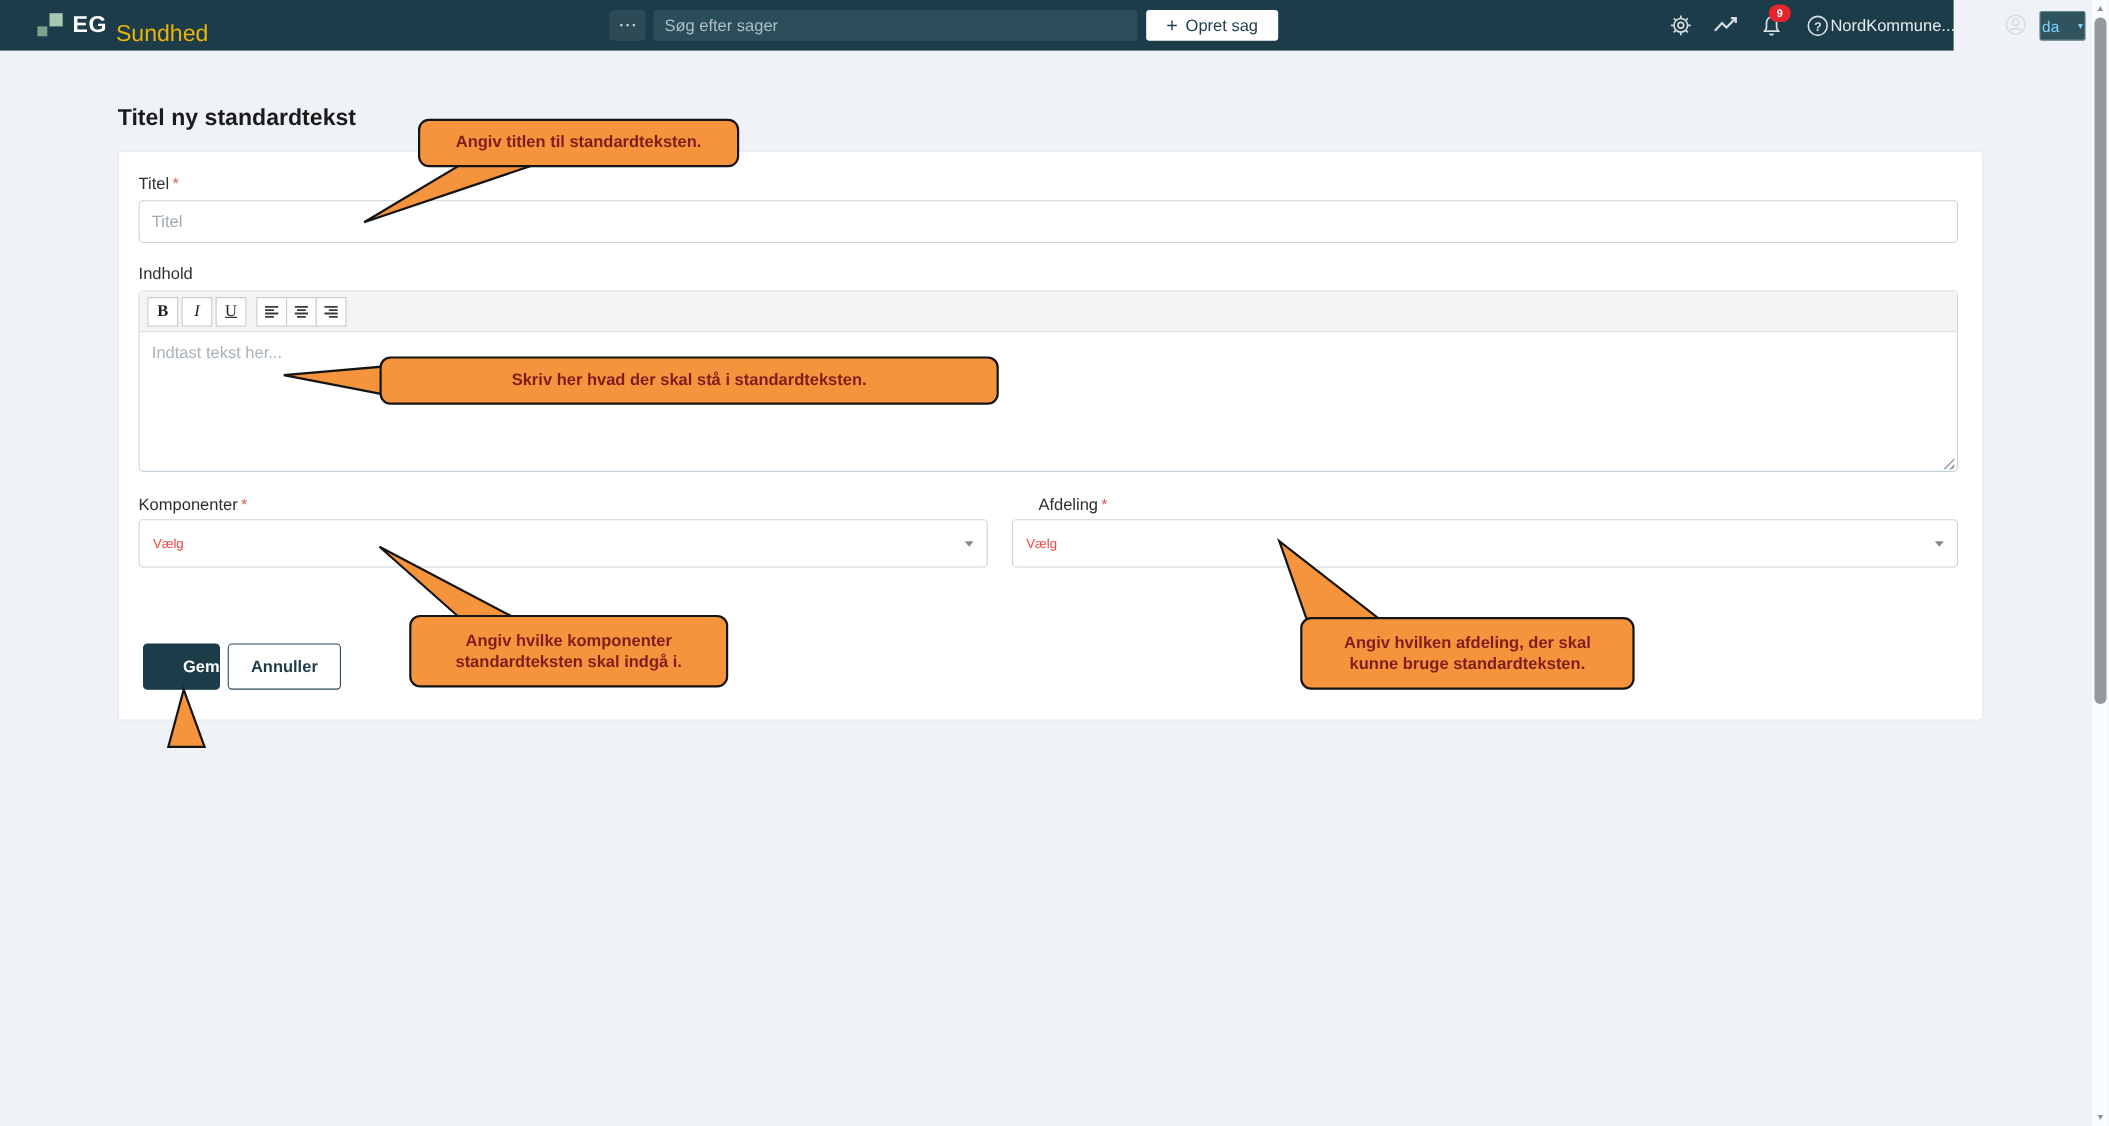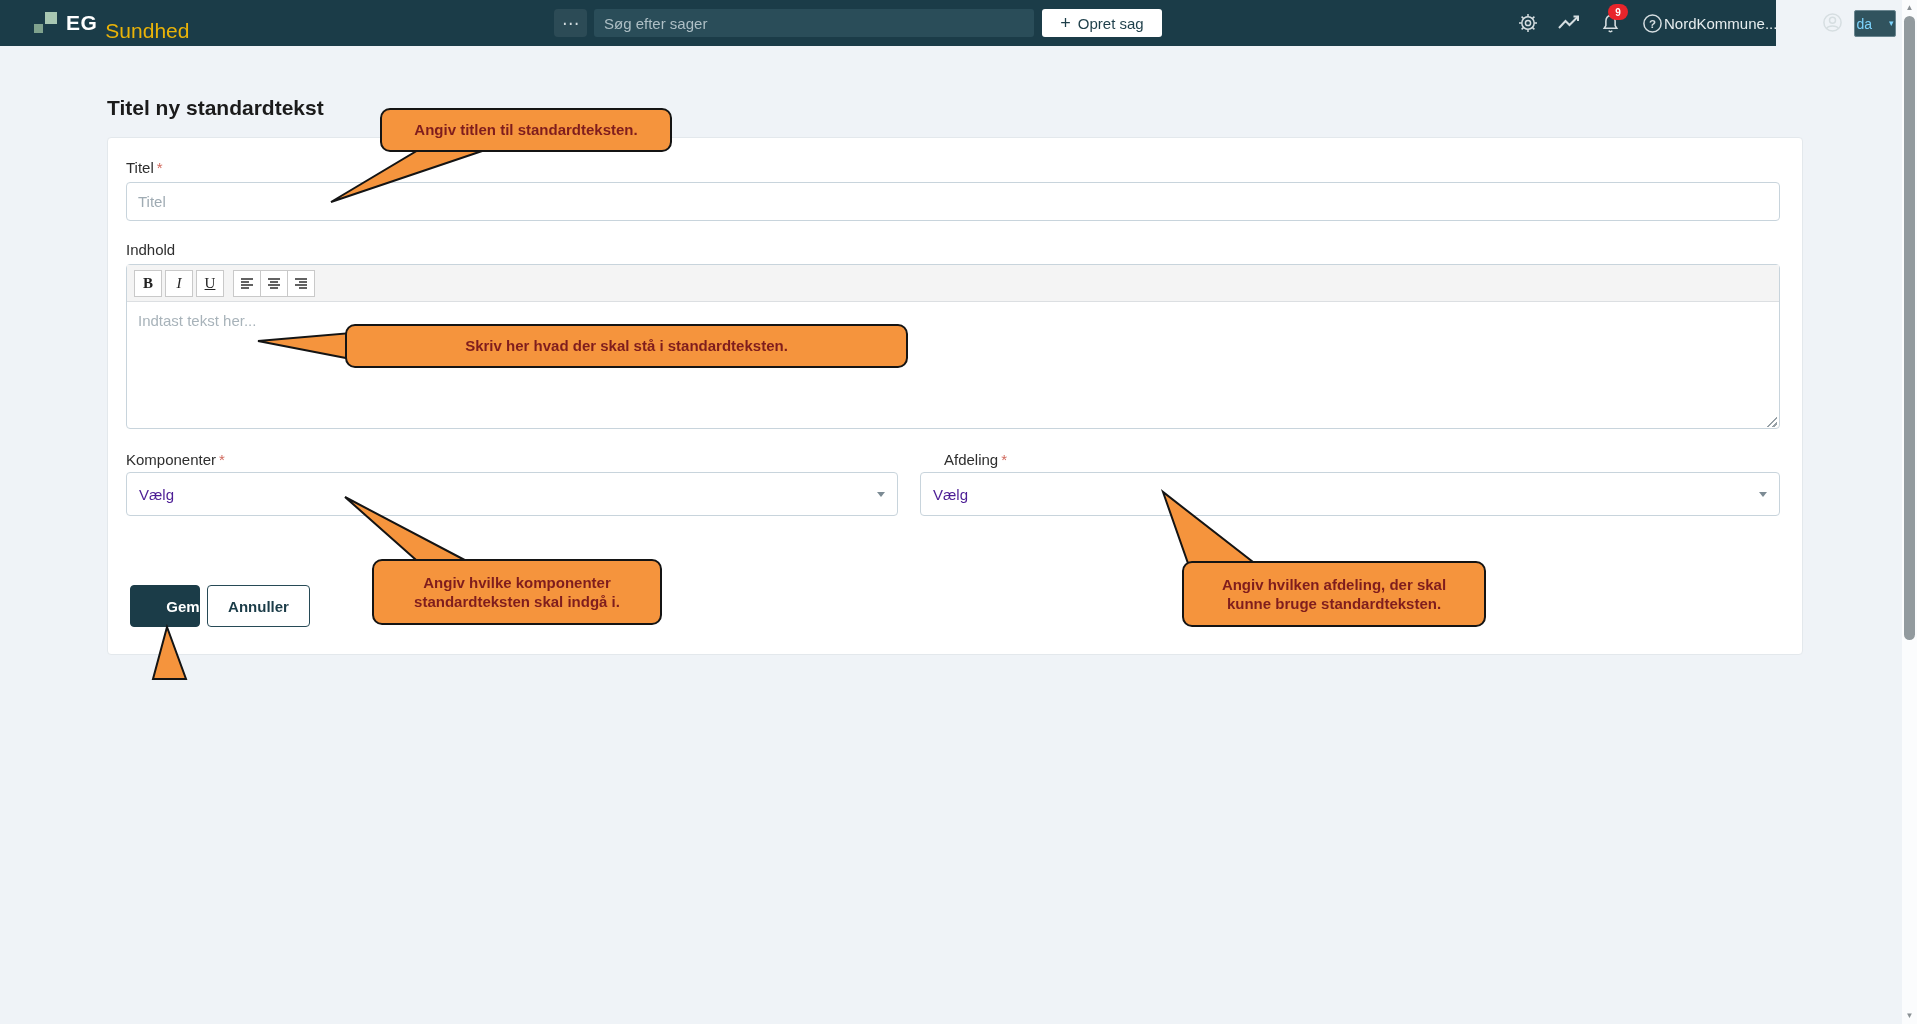--- a/index.html
+++ b/index.html
@@ -71,21 +71,21 @@
   .tgroup .tbtn+.tbtn{margin-left:-1px;}
   .editor-area{position:relative;height:127px;}
   .editor-placeholder{position:absolute;left:11px;top:10px;color:#a8b3ba;font-size:15px;}
   .resize-handle{position:absolute;right:2px;bottom:2px;width:11px;height:11px;cursor:nwse-resize;
       background-image:repeating-linear-gradient(135deg,#96a0a6 0,#96a0a6 1.5px,transparent 1.5px,transparent 4px);
       clip-path:polygon(100% 0,100% 100%,0 100%);}
 
   
   .select{position:absolute;height:44px;border:1px solid #c8d4dc;border-radius:4px;background:#fff;
           display:flex;align-items:center;padding:0 12px;box-sizing:border-box;cursor:pointer;z-index:2;}
-  .select .ph{color:#4c1d95;font-size:15px;flex:1;}
+  .select .ph{color:#ef4444;font-size:12px;flex:1;}
   .select .arrow{width:0;height:0;border-left:4.5px solid transparent;border-right:4.5px solid transparent;
           border-top:5.5px solid #7c8b94;}
 
   
   .btn{position:absolute;height:42px;border-radius:4px;font-size:15px;font-weight:700;cursor:pointer;
        display:flex;align-items:center;justify-content:center;box-sizing:border-box;font-family:inherit;z-index:2;}
   .btn-save{left:130px;top:585px;width:70px;background:#1b3c48;color:#fff;border:1px solid #1b3c48;padding-left:42px;}
   .btn-cancel{left:207px;top:585px;width:103px;background:#fff;color:#1b3c48;border:1px solid #274a56;}
 
   

